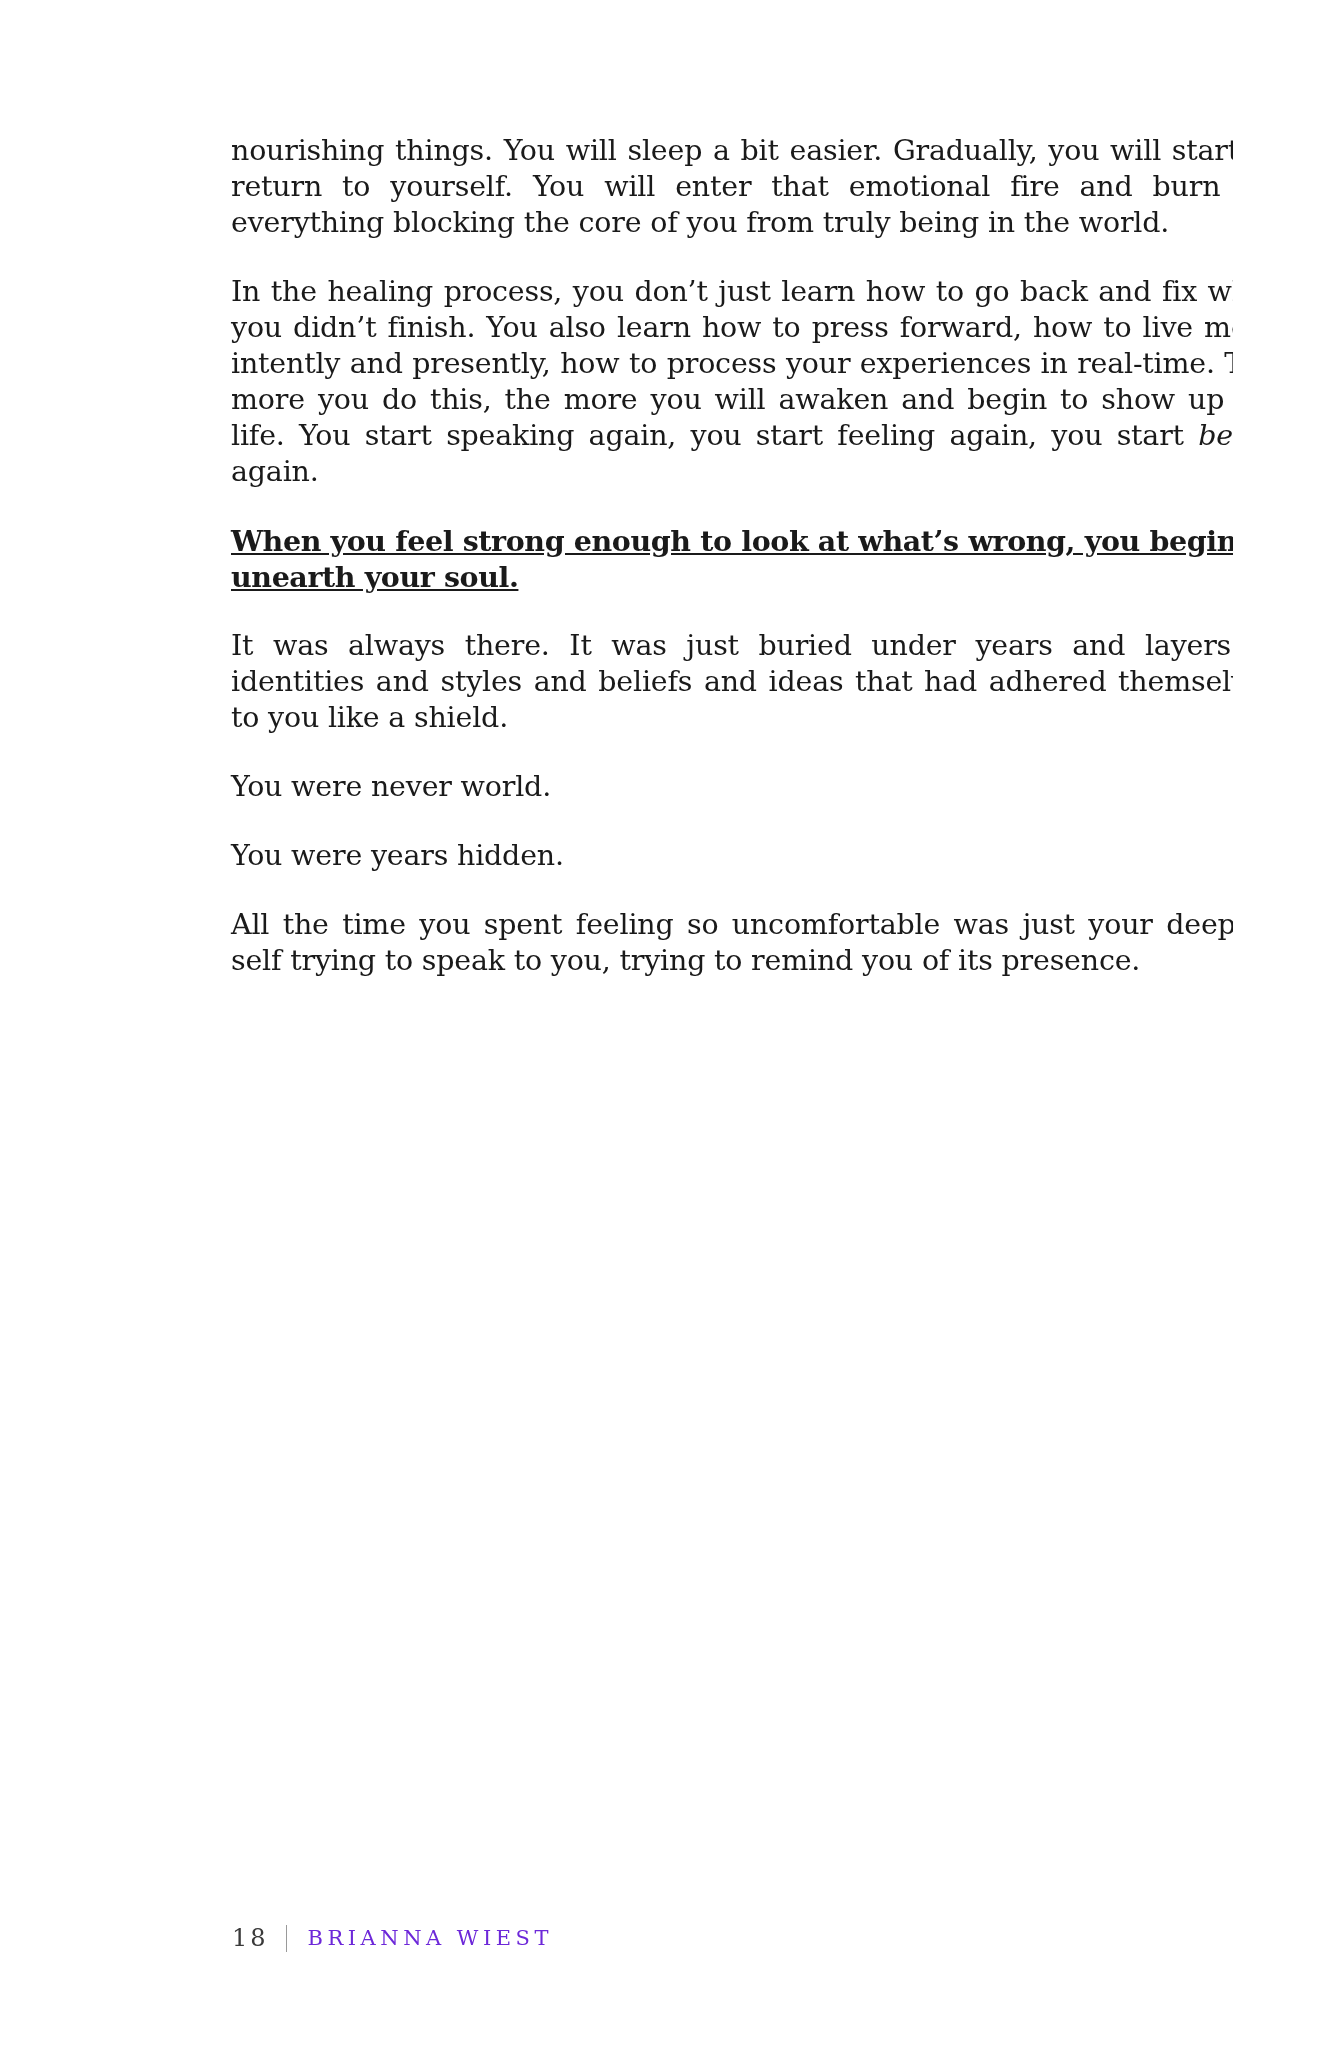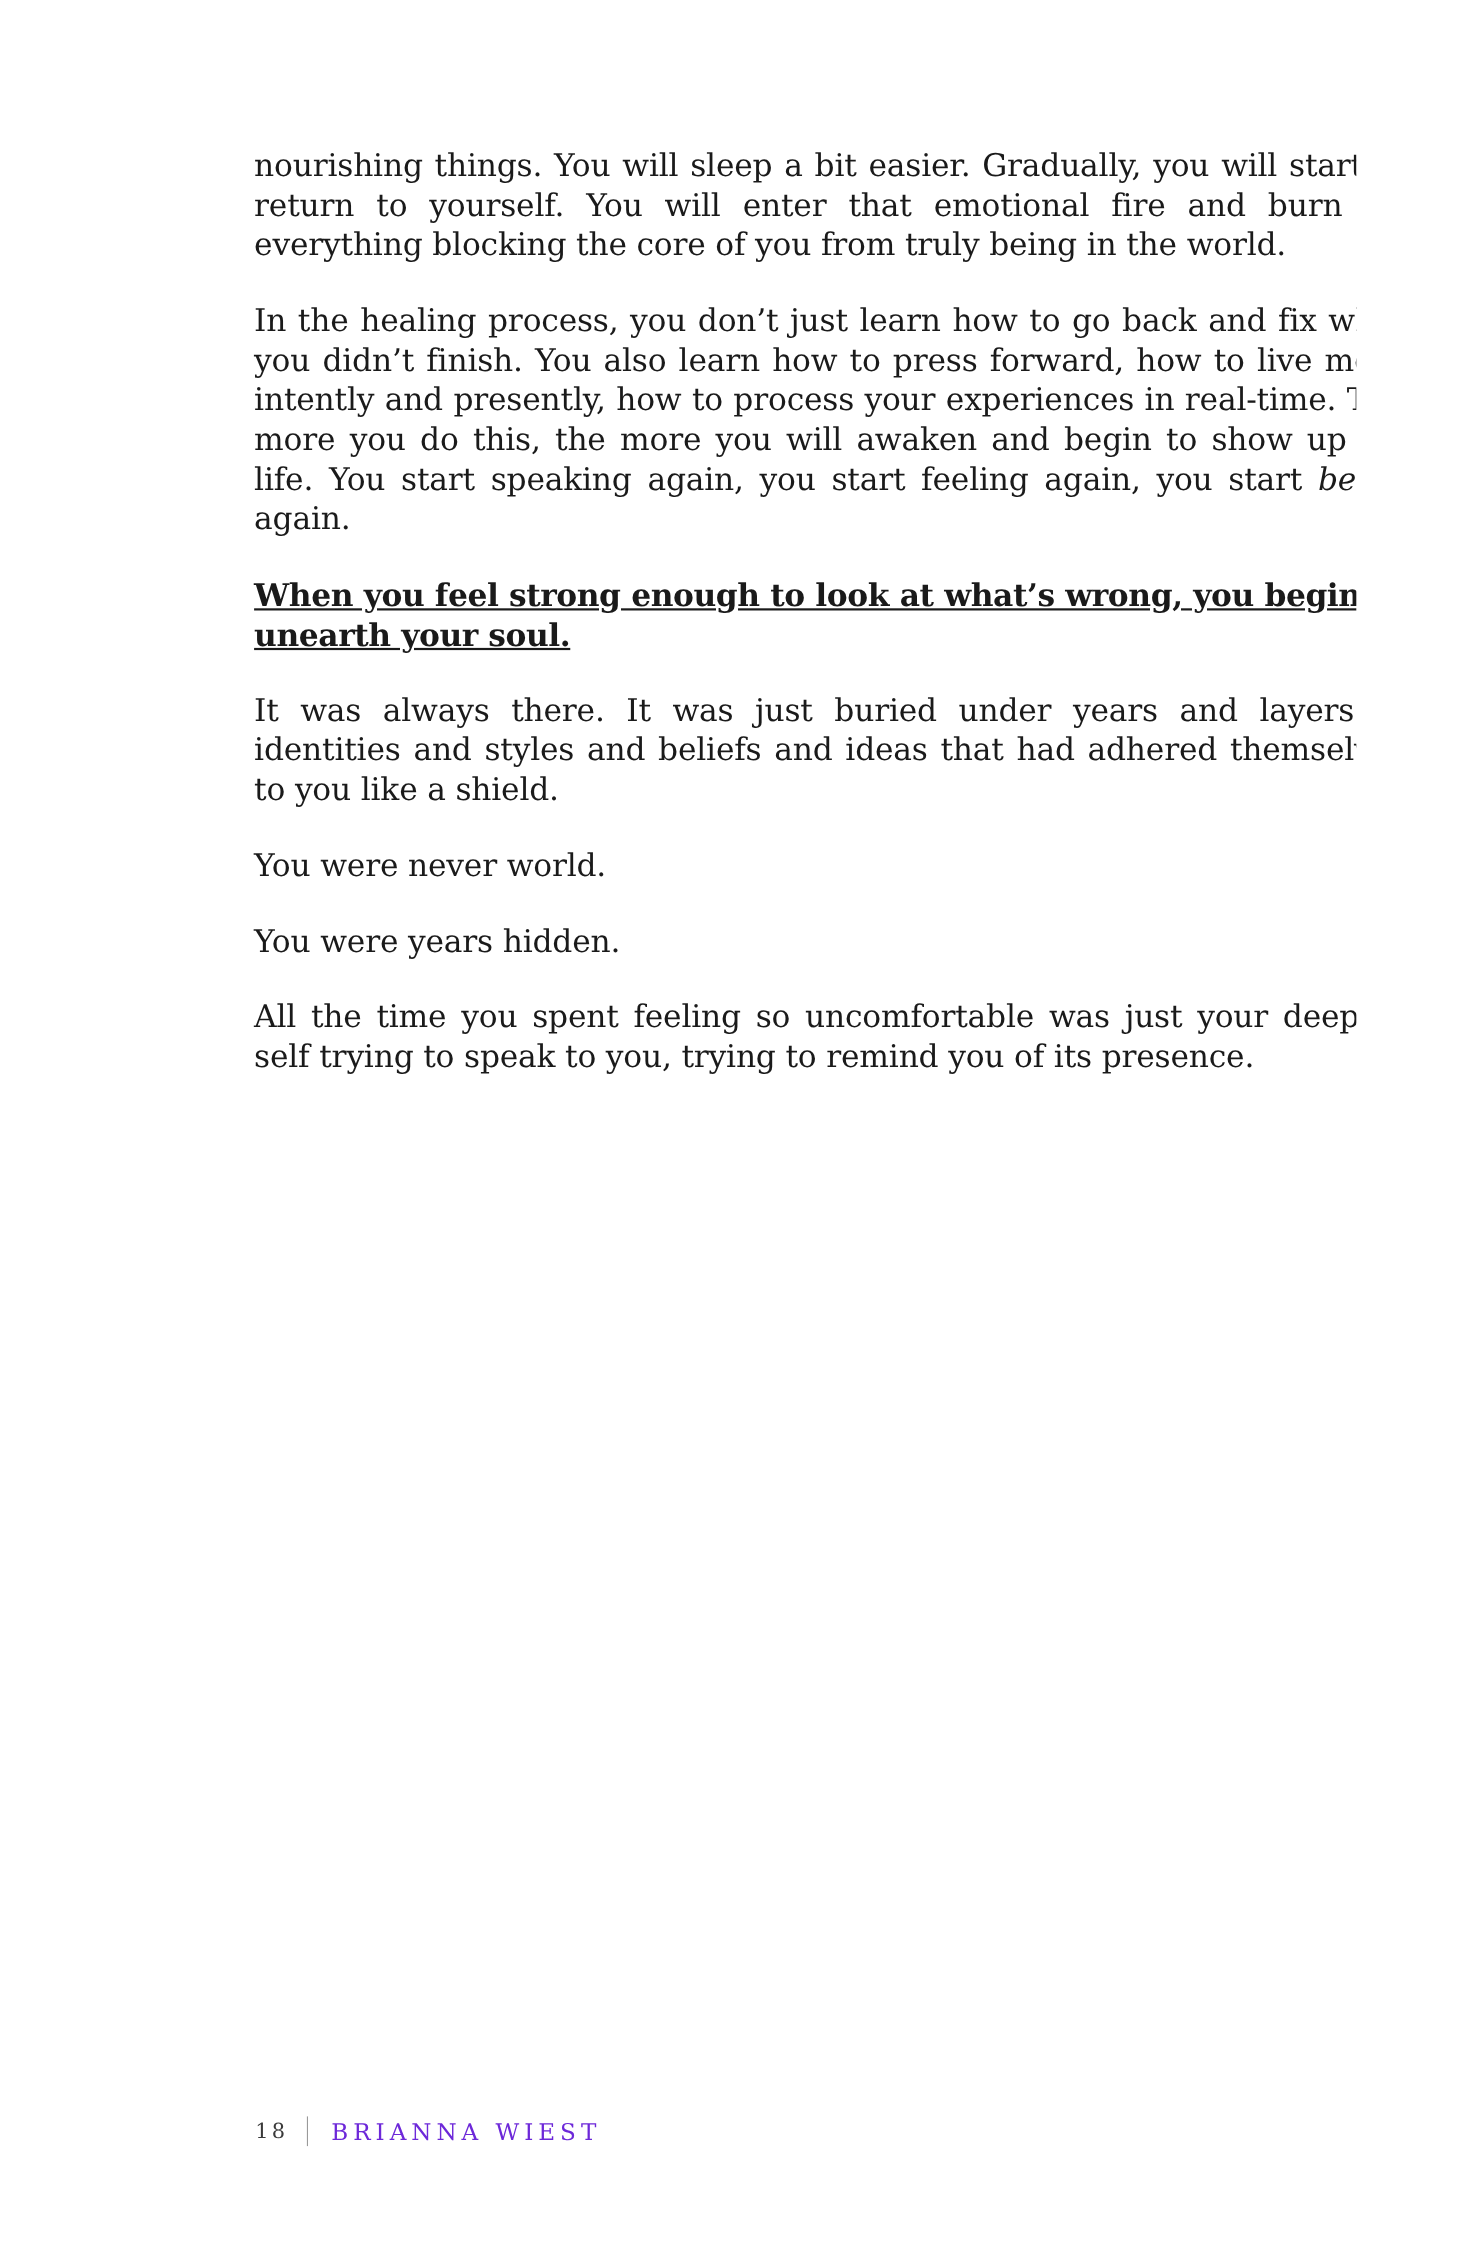--- a/index.html
+++ b/index.html
@@ -41,21 +41,21 @@
   }
   .page-footer {
     position: absolute;
     left: 140px;
     top: 1924px;
     display: flex;
     align-items: center;
     color: #2d2d2d;
   }
   .page-number {
-    font-size: 19px;
+    font-size: 24px;
     letter-spacing: 3px;
     color: #3a3a3a;
   }
   .footer-separator {
     width: 1px;
     height: 27px;
     background: #9a9a9a;
     margin: 0 21px 0 17px;
   }
   .footer-author {

